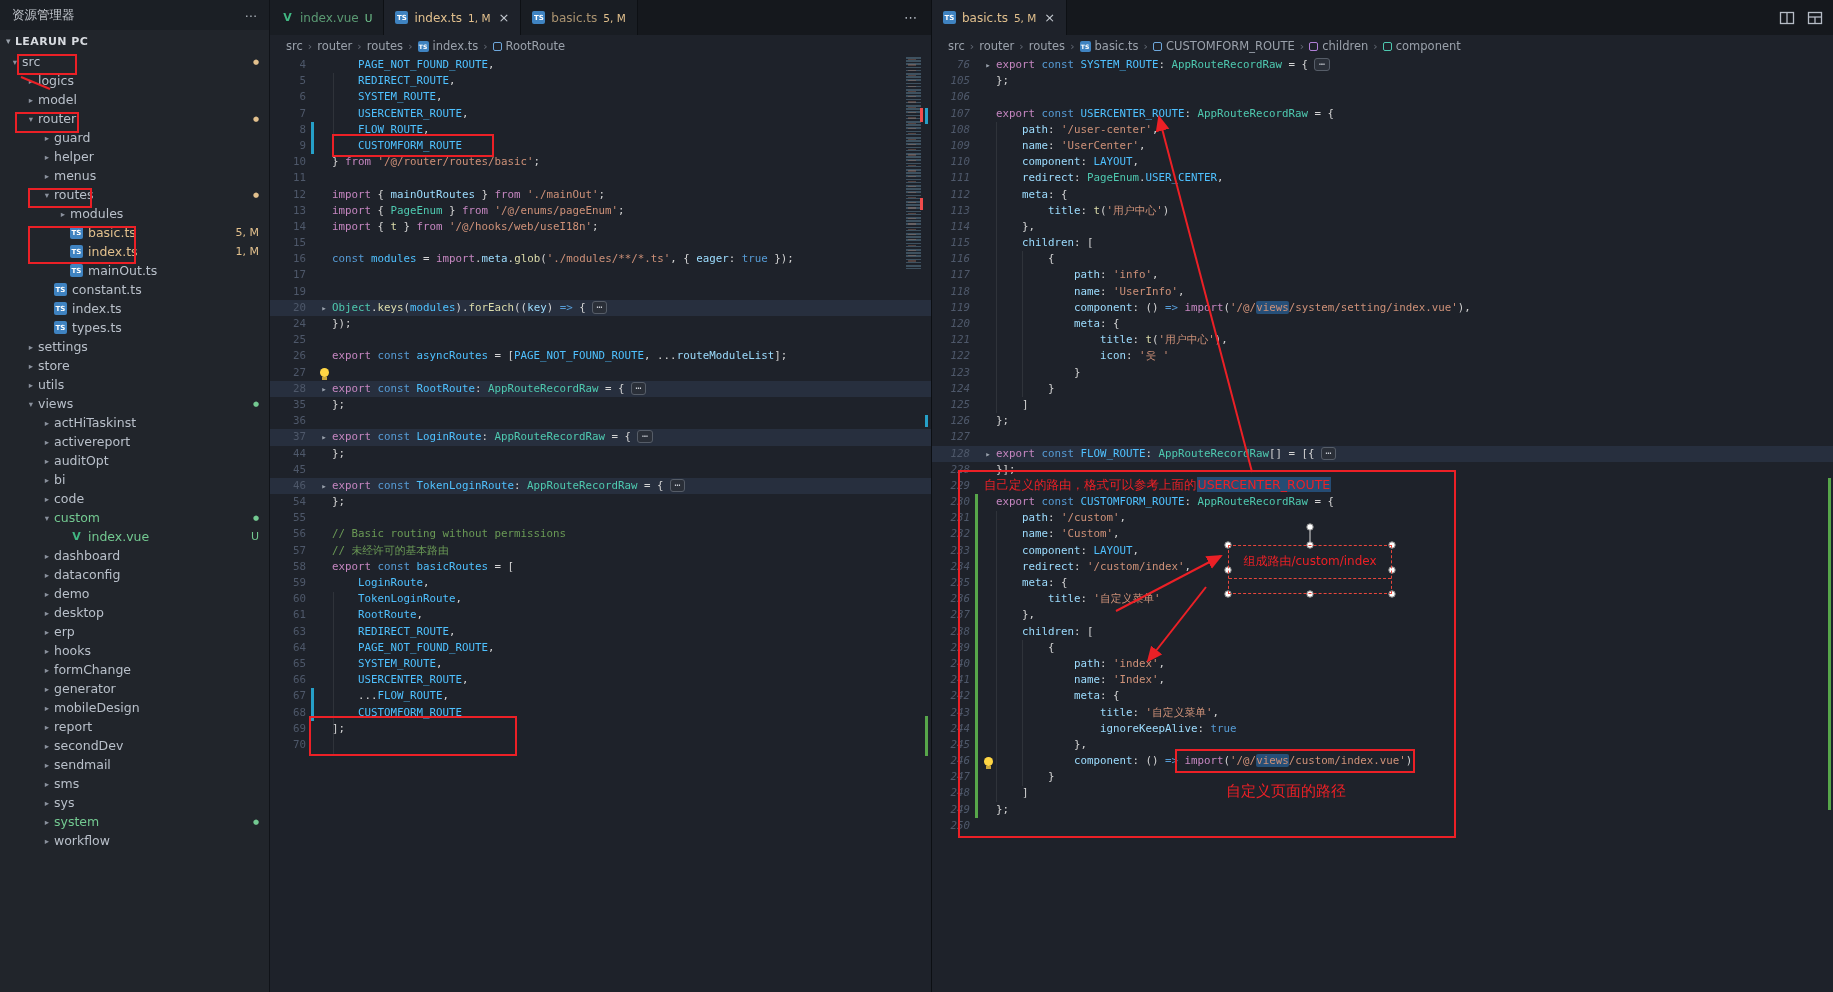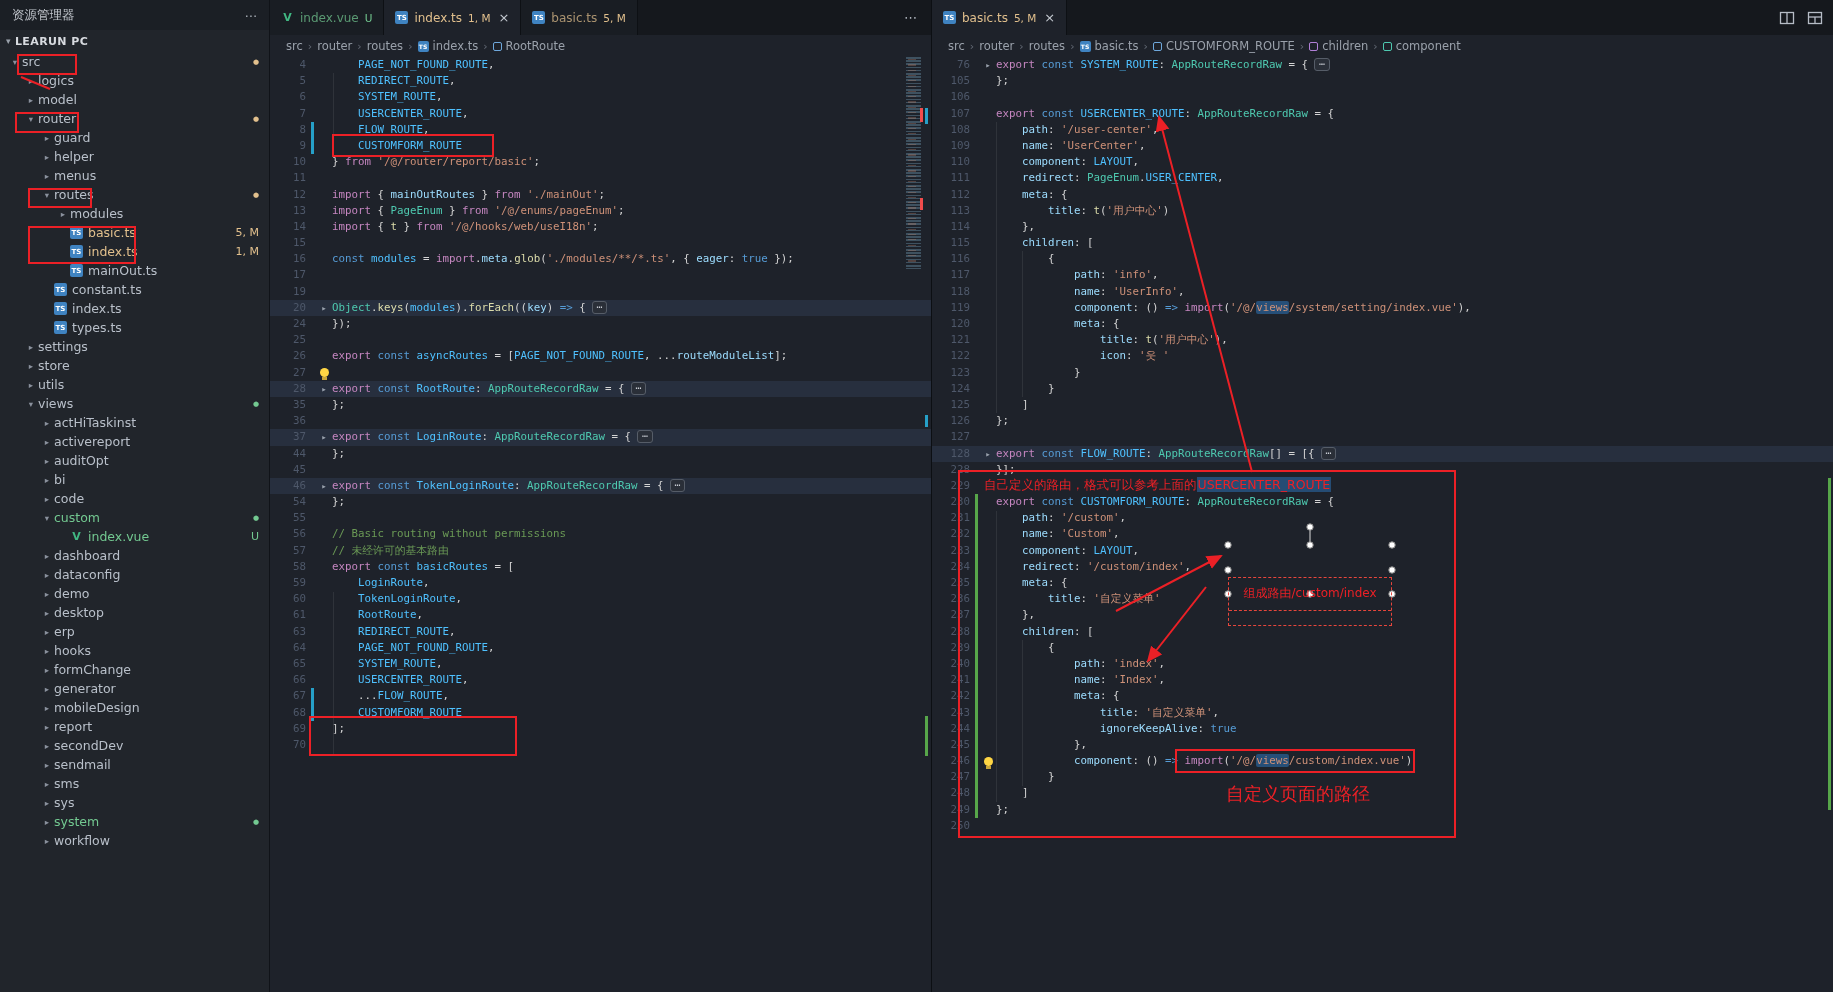--- a/index.html
+++ b/index.html
@@ -52,21 +52,21 @@
   .bc-ts { width:11px; height:11px; background:#3f83c1; color:#fff; font-size:6px; font-weight:bold; border-radius:2px; display:flex; align-items:center; justify-content:center; }
   .sym { width:9px; height:9px; border-radius:2px; display:inline-block; }
   .sym-blue { border:1.5px solid #6fa8dc; }
   .sym-purple { border:1.5px solid #b180d7; }
   .sym-teal { border:1.5px solid #4ec9b0; }
 
   .code-area { position:absolute; top:57px; left:0; right:0; bottom:0; overflow:hidden; }
   .code-line { display:flex; height:16.2px; line-height:16.2px; position:relative; font-family:"DejaVu Sans Mono","Liberation Mono",monospace; font-size:10.8px; }
   .code-line.hl { background:rgba(97,127,187,0.14); }
   .ln { flex:0 0 46px; text-align:right; padding-right:10px; color:#4e586a; }
-  .rgt .ln { flex:0 0 48px; }
+  .rgt .ln { flex:0 0 48px;font-style:italic; }
   .gm { position:absolute; left:41px; width:3px; top:0; height:100%; }
   .rgt .gm { left:43px; }
   .gm-mod { background:#26a0c8; }
   .gm-add { background:#57a64a; }
   .slot { flex:0 0 16px; display:flex; align-items:center; justify-content:center; }
   .fold-chev { color:#9aa2ad; font-size:9px; }
   .ct { white-space:pre; color:#d4d4d4; }
   .fold-e { display:inline-block; border:1px solid #565d68; background:#2a2f38; color:#c9cdd4; border-radius:3px; padding:0 4px; margin-left:6px; font-size:9px; line-height:11px; vertical-align:1px; }
   .bulb { width:9px; height:9px; border-radius:50%; background:#ffd644; position:relative; }
   .bulb::after { content:""; position:absolute; left:2px; bottom:-3px; width:5px; height:3px; background:#c9a63a; }
@@ -85,24 +85,24 @@
   .ovm-red { background:#f14c4c; } .ovm-teal { background:#26a0c8; } .ovm-green { background:#57a64a; }
 
   
   .ann { position:absolute; inset:0; pointer-events:none; z-index:40; }
   .rbox { position:absolute; border:2px solid var(--annotation,#ec2026); }
   .ann-svg { position:absolute; left:0; top:0; }
   .rl { stroke:var(--annotation,#ec2026); stroke-width:2; fill:none; }
   .hd { fill:#ffffff; stroke:#8a8a8a; stroke-width:1; }
   .ann-note1 { position:absolute; left:984px; top:477px; font-size:12.5px; color:var(--annotation,#ec2026); white-space:nowrap; }
   .ann-sel { background:rgba(38,79,120,0.95); padding:0 1px; }
-  .dash-box { position:absolute; left:1228px; top:577px; width:164px; height:49px; border:1px dashed #e8463c; }
+  .dash-box { position:absolute; left:1228px; top:545px; width:164px; height:49px; border:1px dashed #e8463c; }
   .dash-box .divider { position:absolute; left:0; right:0; top:32px; border-top:1px dashed #e8463c; }
   .dash-text { color:var(--annotation,#ec2026); font-size:12px; line-height:31px; text-align:center; white-space:nowrap; }
-  .ann-note3 { position:absolute; left:1226px; top:782px; font-size:18px; color:var(--annotation,#ec2026); white-space:nowrap; }
+  .ann-note3 { position:absolute; left:1226px; top:782px; font-size:15px; color:var(--annotation,#ec2026); white-space:nowrap; }
 </style>
 </head>
 <body>
 
 <div class="app">
 
   <aside class="sidebar">
     <div class="sb-header">
       <span>资源管理器</span>
       <span class="dots">⋯</span>
@@ -373,21 +373,21 @@
         </div>
         <div class="code-line">
           <span class="gm gm-mod"></span>
           <span class="ln">9</span>
           <span class="slot"></span>
           <span class="ct"><span class="tk-p">    </span><span class="tk-c">CUSTOMFORM_ROUTE</span></span>
         </div>
         <div class="code-line">
           <span class="ln">10</span>
           <span class="slot"></span>
-          <span class="ct"><span class="tk-p">} </span><span class="tk-k">from</span><span class="tk-p"> </span><span class="tk-str">'/@/router/report/basic'</span><span class="tk-p">;</span></span>
+          <span class="ct"><span class="tk-p">} </span><span class="tk-k">from</span><span class="tk-p"> </span><span class="tk-str">'/@/router/routes/basic'</span><span class="tk-p">;</span></span>
         </div>
         <div class="code-line">
           <span class="ln">11</span>
           <span class="slot"></span>
           <span class="ct"></span>
         </div>
         <div class="code-line">
           <span class="ln">12</span>
           <span class="slot"></span>
           <span class="ct"><span class="tk-k">import</span><span class="tk-p"> { </span><span class="tk-v">mainOutRoutes</span><span class="tk-p"> } </span><span class="tk-k">from</span><span class="tk-p"> </span><span class="tk-str">'./mainOut'</span><span class="tk-p">;</span></span>

